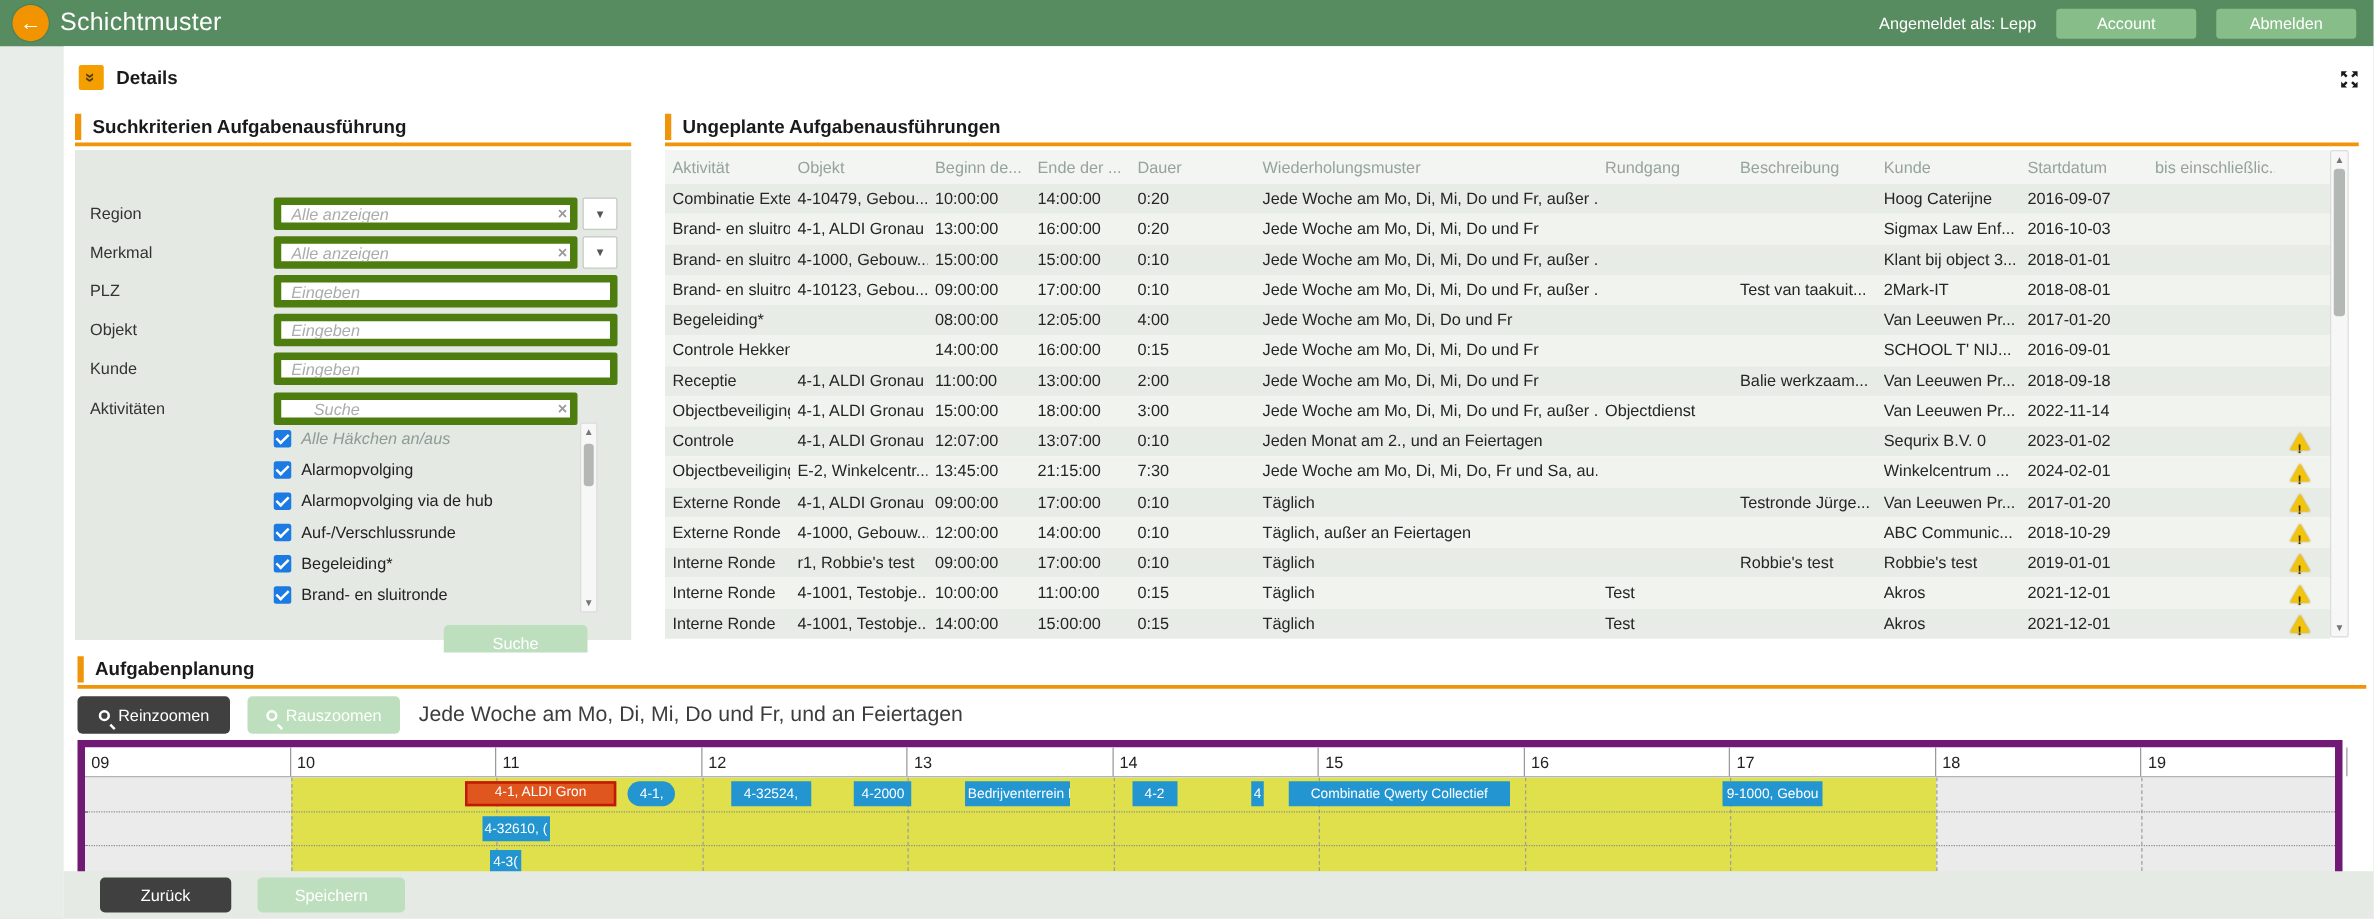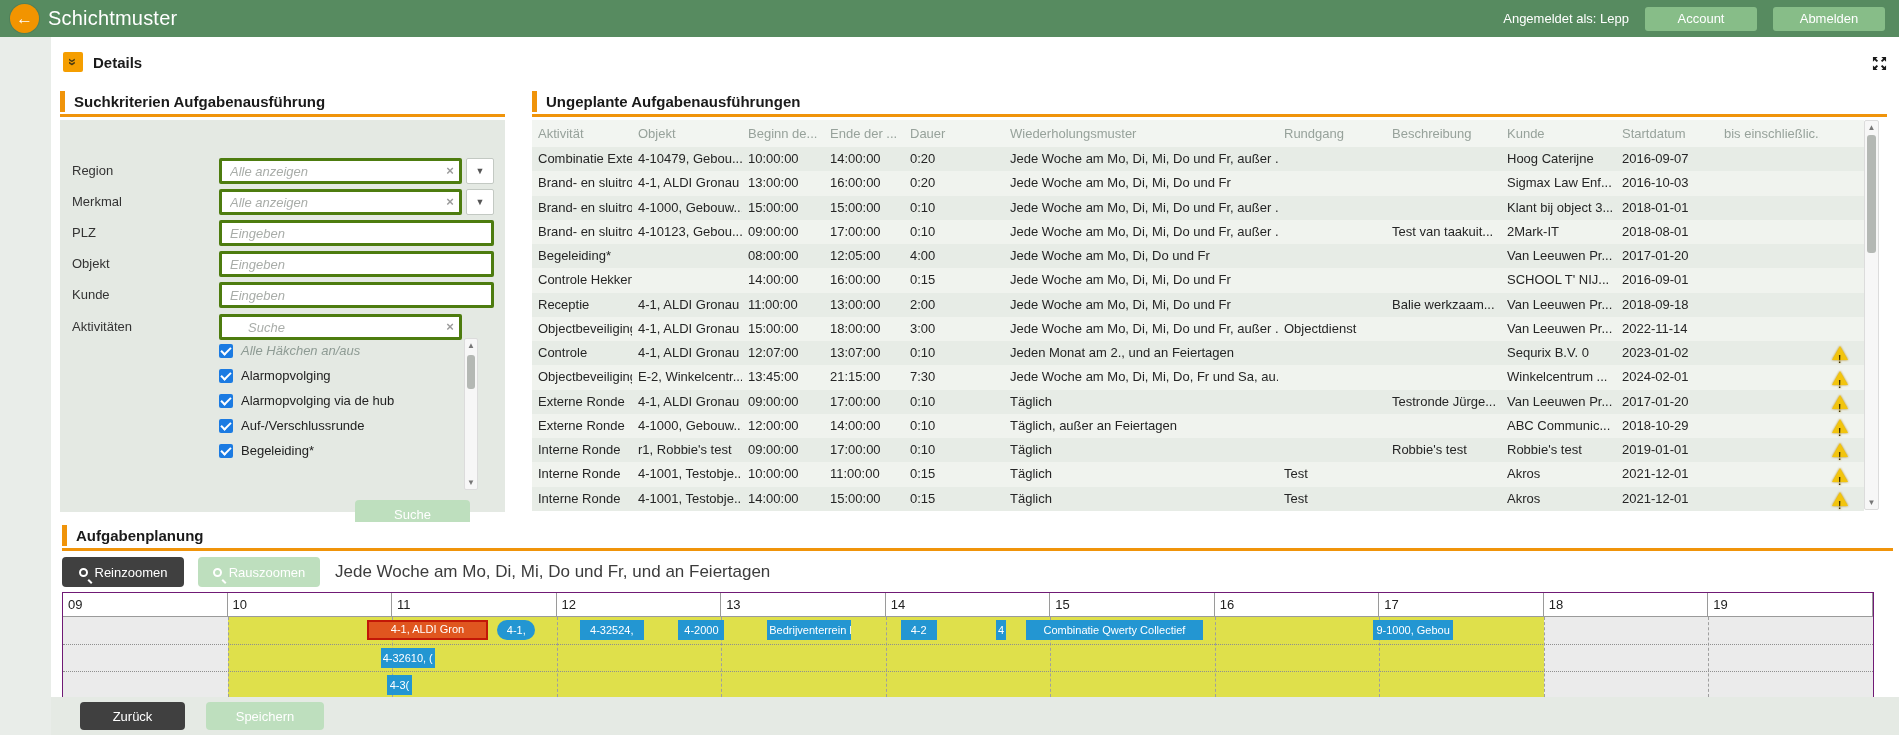--- a/index.html
+++ b/index.html
@@ -26,21 +26,21 @@
   
   .sec-title { position:relative; height:29px; background:#fff; border-bottom:3px solid #f0940a; display:flex; align-items:center; }
   .sec-title .bar { width:5px; height:21px; background:#f0940a; margin-right:9px; }
   .sec-title .txt { font-size:15px; font-weight:bold; color:#1a1a1a; white-space:nowrap; }
 
   
   .search-panel { position:absolute; left:60px; top:88px; width:445px; height:424px; }
   .sp-body { position:absolute; left:0; top:32px; width:445px; height:392px; background:#e4e9e3; }
   .form-row { position:absolute; left:0; height:26px; }
   .form-label { position:absolute; left:12px; top:5px; font-size:13px; color:#333; }
-  .inp { position:absolute; left:159px; height:26px; border:3px solid #4d7c0f; background:#fff; font-family:inherit; font-size:13px; color:#333; padding:0 20px 0 8px; border-radius:2px; outline:none; }
+  .inp { position:absolute; left:159px; height:26px; border:6px solid #4d7c0f; background:#fff; font-family:inherit; font-size:13px; color:#333; padding:0 20px 0 8px; border-radius:2px; outline:none; }
   .inp::placeholder { font-style:italic; color:#a9ada9; }
   .inp.combo { width:243px; }
   .inp.plain { width:275px; padding-right:8px; }
   .inp.srch  { width:243px; padding-left:26px; }
   .clear-x { position:absolute; top:6px; width:14px; height:14px; font-size:13px; font-weight:bold; color:#9b9b9b; line-height:14px; text-align:center; cursor:pointer; }
   .dd-btn { position:absolute; left:406px; top:0; width:28px; height:26px; border:1px solid #c3c9c3; background:#fff; border-radius:2px; color:#555; font-size:9px; display:flex; align-items:center; justify-content:center; cursor:pointer; }
   .lens { position:absolute; left:167px; top:7px; width:7px; height:7px; border:2px solid #999; border-radius:50%; }
   .lens::after { content:""; position:absolute; width:2px; height:5px; background:#999; left:8px; top:8px; transform:rotate(-45deg); }
 
   .cb-list { position:absolute; left:159px; top:218px; width:240px; }
@@ -81,21 +81,21 @@
   
   .plan-title { position:absolute; left:62px; top:522px; width:1831px; }
   .plan-toolbar { position:absolute; left:62px; top:557px; height:30px; display:flex; align-items:center; }
   .zoom-btn { width:122px; height:30px; }
   .zoom-btn + .zoom-btn { margin-left:14px; }
   .lens-w { position:relative; width:9px; height:9px; border:2px solid #fff; border-radius:50%; flex:0 0 9px; }
   .lens-w::after { content:""; position:absolute; width:2px; height:5px; background:#fff; left:8px; top:9px; transform:rotate(-45deg); }
   .btn.pale .lens-w { border-color:#fff; }
   .pattern-text { margin-left:15px; font-size:17px; color:#3c3c3c; }
 
-  .timeline { position:absolute; left:62px; top:592px; width:1812px; height:106px; border:1px solid #701a75; background:#fff; }
+  .timeline { position:absolute; left:62px; top:592px; width:1812px; height:106px; border:6px solid #701a75; background:#fff; }
   .tl-head { position:relative; height:24px; border-bottom:1px solid #9a9a9a; display:flex; background:#fff; }
   .tl-hcell { flex:0 0 auto; border-right:1px solid #9a9a9a; font-size:13px; color:#222; line-height:23px; padding-left:5px; overflow:hidden; }
   .tl-body { position:relative; height:80px; background:#ebebeb; overflow:hidden; }
   .active-region { position:absolute; top:0; bottom:0; background:#dfe04b; }
   .vline { position:absolute; top:0; bottom:0; width:0; border-left:1px dashed #9f9f9f; }
   .tl-row { position:relative; height:27px; }
   .tl-row + .tl-row { border-top:1px dotted #8f8f8f; }
   .blk { position:absolute; top:3px; height:20px; font-size:11px; color:#fff; text-align:center; line-height:20px; overflow:hidden; white-space:nowrap; cursor:pointer; padding:0 2px; }
   .blk.blue { background:#2396d2; }
   .blk.red  { background:#e0561f; border:2px solid #c21807; line-height:15px; }
@@ -201,20 +201,24 @@
             <span class="cbbox"></span>
             <span class="cblabel">Alarmopvolging via de hub</span>
           </div>
           <div class="cbrow">
             <span class="cbbox"></span>
             <span class="cblabel">Auf-/Verschlussrunde</span>
           </div>
           <div class="cbrow">
             <span class="cbbox"></span>
             <span class="cblabel">Begeleiding*</span>
+          </div>
+          <div class="cbrow">
+            <span class="cbbox"></span>
+            <span class="cblabel">Brand- en sluitronde</span>
           </div>
         </div>
 
       <div class="vscroll cb-scroll">
         <span class="arr up">▲</span>
         <span class="thumb"></span>
         <span class="arr dn">▼</span>
       </div>
 
       <button class="btn pale suche-btn">Suche</button>

